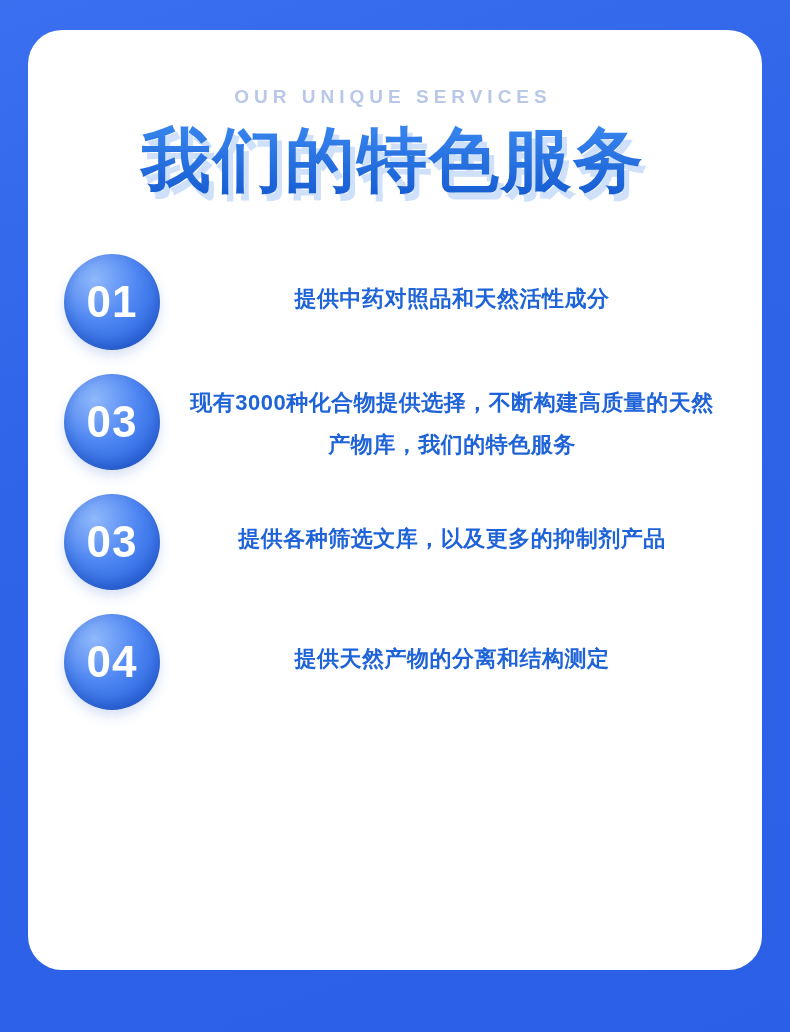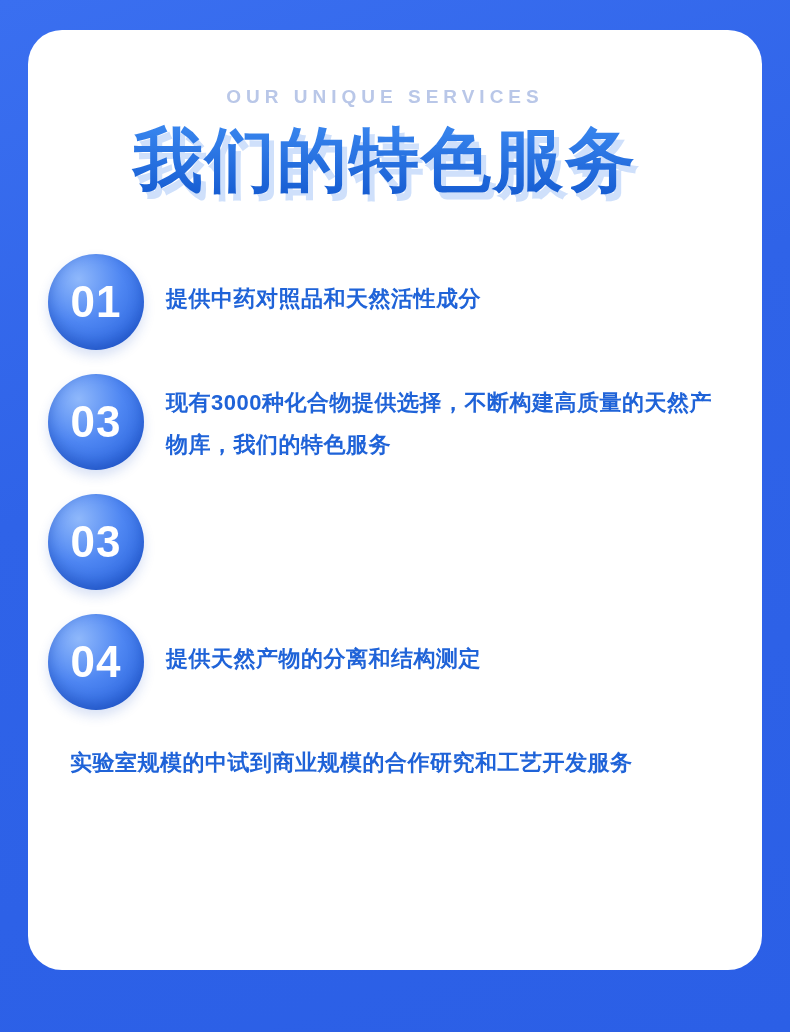--- a/index.html
+++ b/index.html
@@ -22,21 +22,21 @@
   }
   .card {
     position: absolute;
     left: 28px;
     top: 30px;
     width: 734px;
     height: 940px;
     background: #ffffff;
     border-radius: 34px;
     box-sizing: border-box;
-    padding: 56px 40px 30px 20px;
+    padding: 56px 40px 30px 36px;
   }
   
   .eyebrow {
     text-align: center;
     color: #b9c7e8;
     font-size: 19px;
     font-weight: bold;
     letter-spacing: 5px;
     margin: 0 0 6px 0;
   }
@@ -86,20 +86,21 @@
   }
   
   .list {
     margin-top: 46px;
   }
   .item {
     display: flex;
     align-items: flex-start;
     margin-bottom: 24px;
     min-height: 96px;
+    text-align: center;
   }
   .badge {
     flex: 0 0 auto;
     width: 96px;
     height: 96px;
     border-radius: 50%;
     background: radial-gradient(circle at 32% 26%, #8fb8fb 0%, #4e86f2 45%, #1f5ad6 100%);
     box-shadow: inset 0 -6px 14px rgba(10, 50, 150, 0.35), 0 6px 12px rgba(40, 90, 200, 0.18);
     color: #ffffff;
     font-size: 44px;
@@ -144,26 +145,26 @@
         <div class="item-text">提供中药对照品和天然活性成分</div>
       </div>
 
       <div class="item two-line">
         <div class="badge">03</div>
         <div class="item-text">现有3000种化合物提供选择，不断构建高质量的天然产物库，我们的特色服务</div>
       </div>
 
       <div class="item">
         <div class="badge">03</div>
+        <div class="item-text">提供各种筛选文库，以及更多的抑制剂产品</div>
       </div>
 
       <div class="item">
         <div class="badge">04</div>
         <div class="item-text">提供天然产物的分离和结构测定</div>
       </div>
 
       <div class="item two-line">
-        <div class="item-text">实验室规模的中试到商业规模的合作研究和工艺开发服务</div>
       </div>
 
     </div>
   </div>
 </div>
 
 </body></html>

